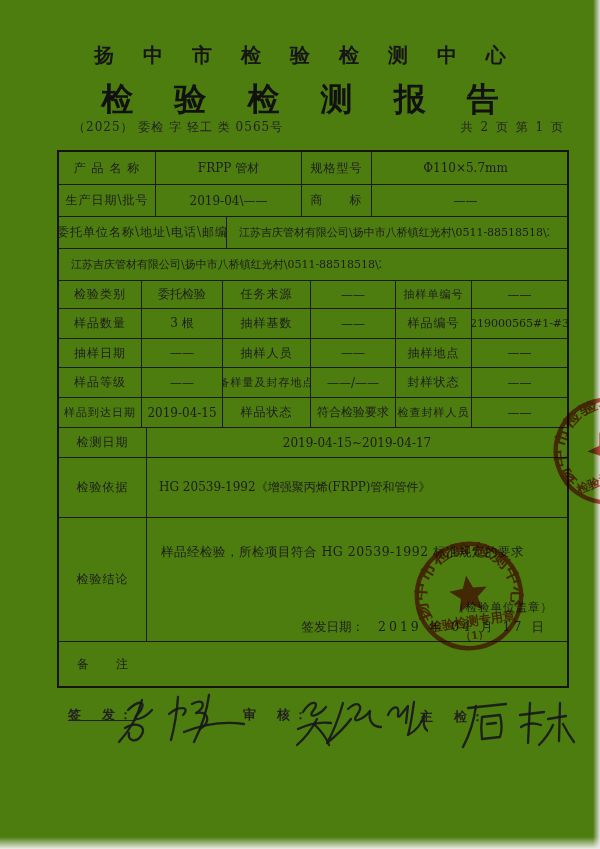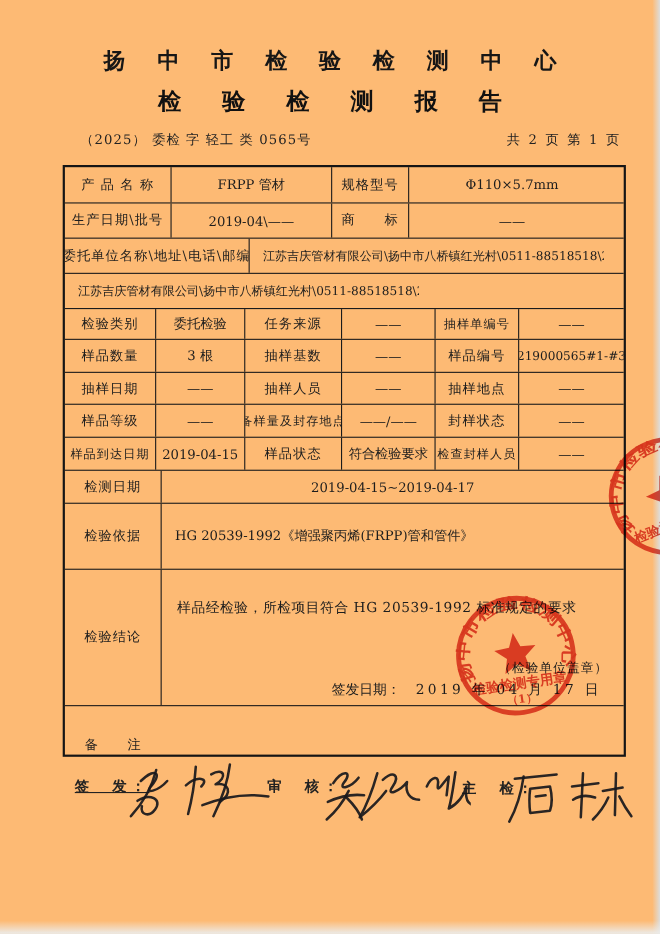--- a/index.html
+++ b/index.html
@@ -1,32 +1,32 @@
 <!DOCTYPE html>
 <html><head>
 <meta charset="utf-8">
 <style>
   html,body{margin:0;padding:0;}
   body{width:600px;height:849px;background:#e9e9e7;font-family:"DejaVu Serif","Liberation Serif",serif;}
-  .page{position:relative;width:600px;height:849px;background:#fdba74;overflow:hidden;color:#1a1a1a;}
+  .page{position:relative;width:600px;height:849px;background:#4d7c0f;overflow:hidden;color:#1a1a1a;}
   .edge-right{position:absolute;right:0;top:0;width:7px;height:100%;background:linear-gradient(to left,#dddddb,rgba(221,221,219,0));}
   .edge-bottom{position:absolute;left:0;bottom:0;width:100%;height:12px;background:linear-gradient(to top,#ececea,rgba(236,236,234,0));}
 
   .org-title{position:absolute;top:42px;left:0;width:100%;text-align:center;
     font-size:20px;font-weight:bold;letter-spacing:11px;text-indent:11px;color:#161616;}
   .report-title{position:absolute;top:78px;left:0;width:100%;text-align:center;
-    font-size:21px;font-weight:bold;letter-spacing:15px;text-indent:15px;color:#111;}
+    font-size:32px;font-weight:bold;letter-spacing:15px;text-indent:15px;color:#111;}
   .meta-row{position:absolute;top:119px;left:57px;width:508px;display:flex;justify-content:space-between;
     font-size:12px;color:#222;}
   .meta-row .doc-no{padding-left:16px;letter-spacing:1px;}
   .meta-row .page-info{letter-spacing:2px;}
 
   .report-table{position:absolute;left:57px;top:150px;width:508px;border:2.6px solid #151515;background:rgba(255,255,255,.0);}
   .trow{display:flex;border-bottom:1.5px solid #1b1b1b;box-sizing:border-box;}
-  .trow:last-child{border-bottom:none;align-items:flex-end;}
+  .trow:last-child{border-bottom:none;}
   .cell{display:flex;align-items:center;justify-content:center;border-right:1.5px solid #1b1b1b;
     box-sizing:border-box;white-space:nowrap;font-size:12px;overflow:hidden;color:#1d1d1d;}
   .cell:last-child{border-right:none;}
   .cell.lab{letter-spacing:1px;}
   .cell.left{justify-content:flex-start;padding-left:12px;}
   .small{font-size:11px;}
   .h33{height:33px}.h32{height:32px}.h28{height:28px}.h30{height:30px}.h29{height:29px}
   .h60{height:60px}.h124{height:124px}.h44{height:44px}
   .w105{width:97px}.w146{width:146px}.w70{width:70px}.w187{width:187px}
   .w186{width:168px}.w322{width:322px}

